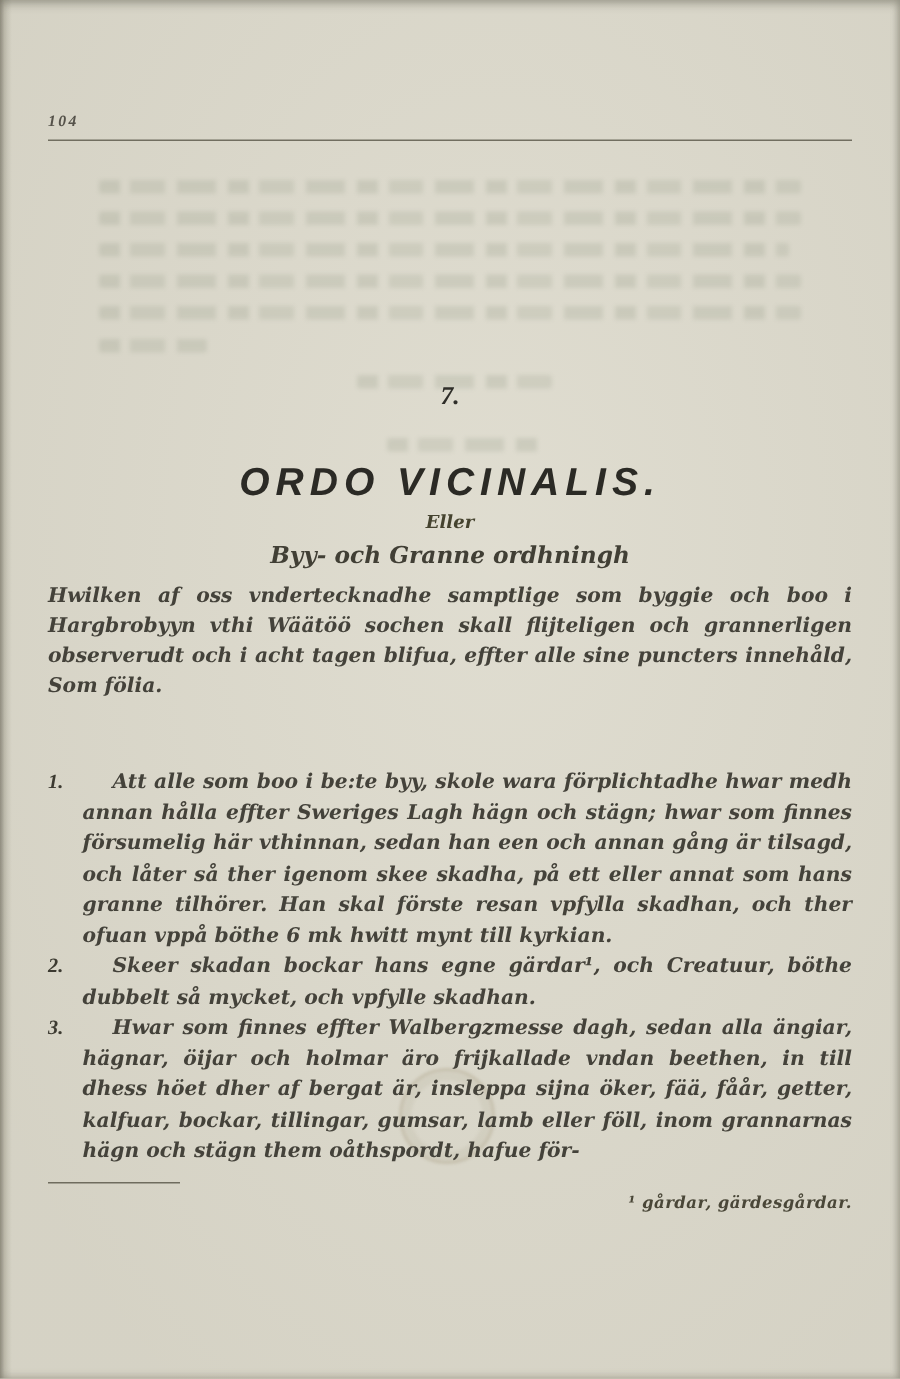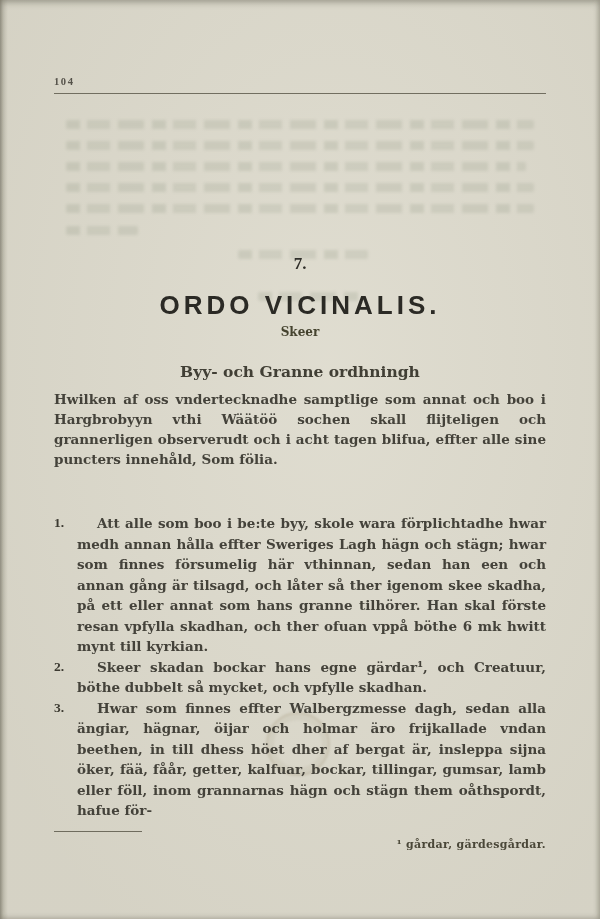--- a/index.html
+++ b/index.html
@@ -10,21 +10,21 @@
   }
   .page{
     position:relative;width:600px;height:919px;
     background:
       radial-gradient(ellipse at 55% 40%, rgba(255,255,255,0.10), rgba(0,0,0,0.03) 85%),
       linear-gradient(90deg, #a8a496 0px, #c8c5b6 3px, #dcd9cb 8px, #dcd9cb 100%),
       #dcd9cb;
     box-shadow:inset 0 3px 6px rgba(90,88,75,0.35), inset -2px 0 4px rgba(120,117,100,0.25), inset 0 -2px 5px rgba(120,117,100,0.2);
     color:#3f3d33;
   }
-  .content{position:relative;z-index:2;padding:0 54px;}
+  .content{position:relative;z-index:2;padding:0 32px;font-style:italic;}
   
   .running-header{
     display:flex;align-items:baseline;
     padding-top:76px;
     font-family:"Liberation Serif", serif;
     font-size:10.5px;letter-spacing:1.6px;color:#55524a;
     font-weight:bold;
   }
   .page-number{width:46px;}
   .header-title{flex:1;text-align:left;white-space:nowrap;}
@@ -45,30 +45,30 @@
     box-shadow:inset 0 0 0 6px rgba(150,138,105,0.10);
     filter:blur(1px);z-index:1;
   }
   
   .section-number{
     text-align:center;margin-top:160px;
     font-family:"Liberation Serif", serif;
     font-size:17px;font-weight:bold;color:#2f2e29;
   }
   .main-title{
-    text-align:center;margin-top:16px;
+    text-align:center;margin-top:32px;
     font-family:"Liberation Sans", sans-serif;
     font-size:26px;font-weight:bold;letter-spacing:4px;color:#2b2a25;
   }
   .eller{
     text-align:center;margin-top:4px;
     font-size:12px;font-weight:bold;color:#45432f;
   }
   .sub-title{
-    text-align:center;margin-top:23px;
+    text-align:center;margin-top:5px;
     font-size:15.5px;font-weight:bold;color:#413f35;
   }
   
   .intro{
     margin-top:8px;
     font-size:13.5px;line-height:20px;text-align:justify;
     font-weight:bold;color:#44423a;
   }
   .items{margin-top:44px;}
   .item{display:flex;font-size:13.5px;line-height:20.5px;font-weight:bold;color:#44423a;}
@@ -105,24 +105,24 @@
 
   <div class="content">
 
     <div class="running-header">
       <span class="page-number">104</span>
     </div>
     <hr class="header-rule">
 
     <div class="section-number">7.</div>
     <div class="main-title">ORDO VICINALIS.</div>
-    <div class="eller">Skeer</div>
+    <div class="eller">Eller</div>
     <div class="sub-title">Byy- och Granne ordhningh</div>
 
-    <p class="intro">Hwilken af oss vndertecknadhe samptlige som annat och boo i Hargbrobyyn vthi Wäätöö sochen skall flijteligen och grannerligen observerudt och i acht tagen blifua, effter alle sine puncters innehåld, Som fölia.</p>
+    <p class="intro">Hwilken af oss vndertecknadhe samptlige som byggie och boo i Hargbrobyyn vthi Wäätöö sochen skall flijteligen och grannerligen observerudt och i acht tagen blifua, effter alle sine puncters innehåld, Som fölia.</p>
 
     <div class="items">
 
       <div class="item">
         <span class="num">1.</span>
         <span class="body">
           <p>Att alle som boo i be:te byy, skole wara förplichtadhe hwar medh annan hålla effter Sweriges Lagh hägn och stägn; hwar som finnes försumelig här vthinnan, sedan han een och annan gång är tilsagd, och låter så ther igenom skee skadha, på ett eller annat som hans granne tilhörer. Han skal förste resan vpfylla skadhan, och ther ofuan vppå böthe 6 mk hwitt mynt till kyrkian.</p>
         </span>
       </div>
 

